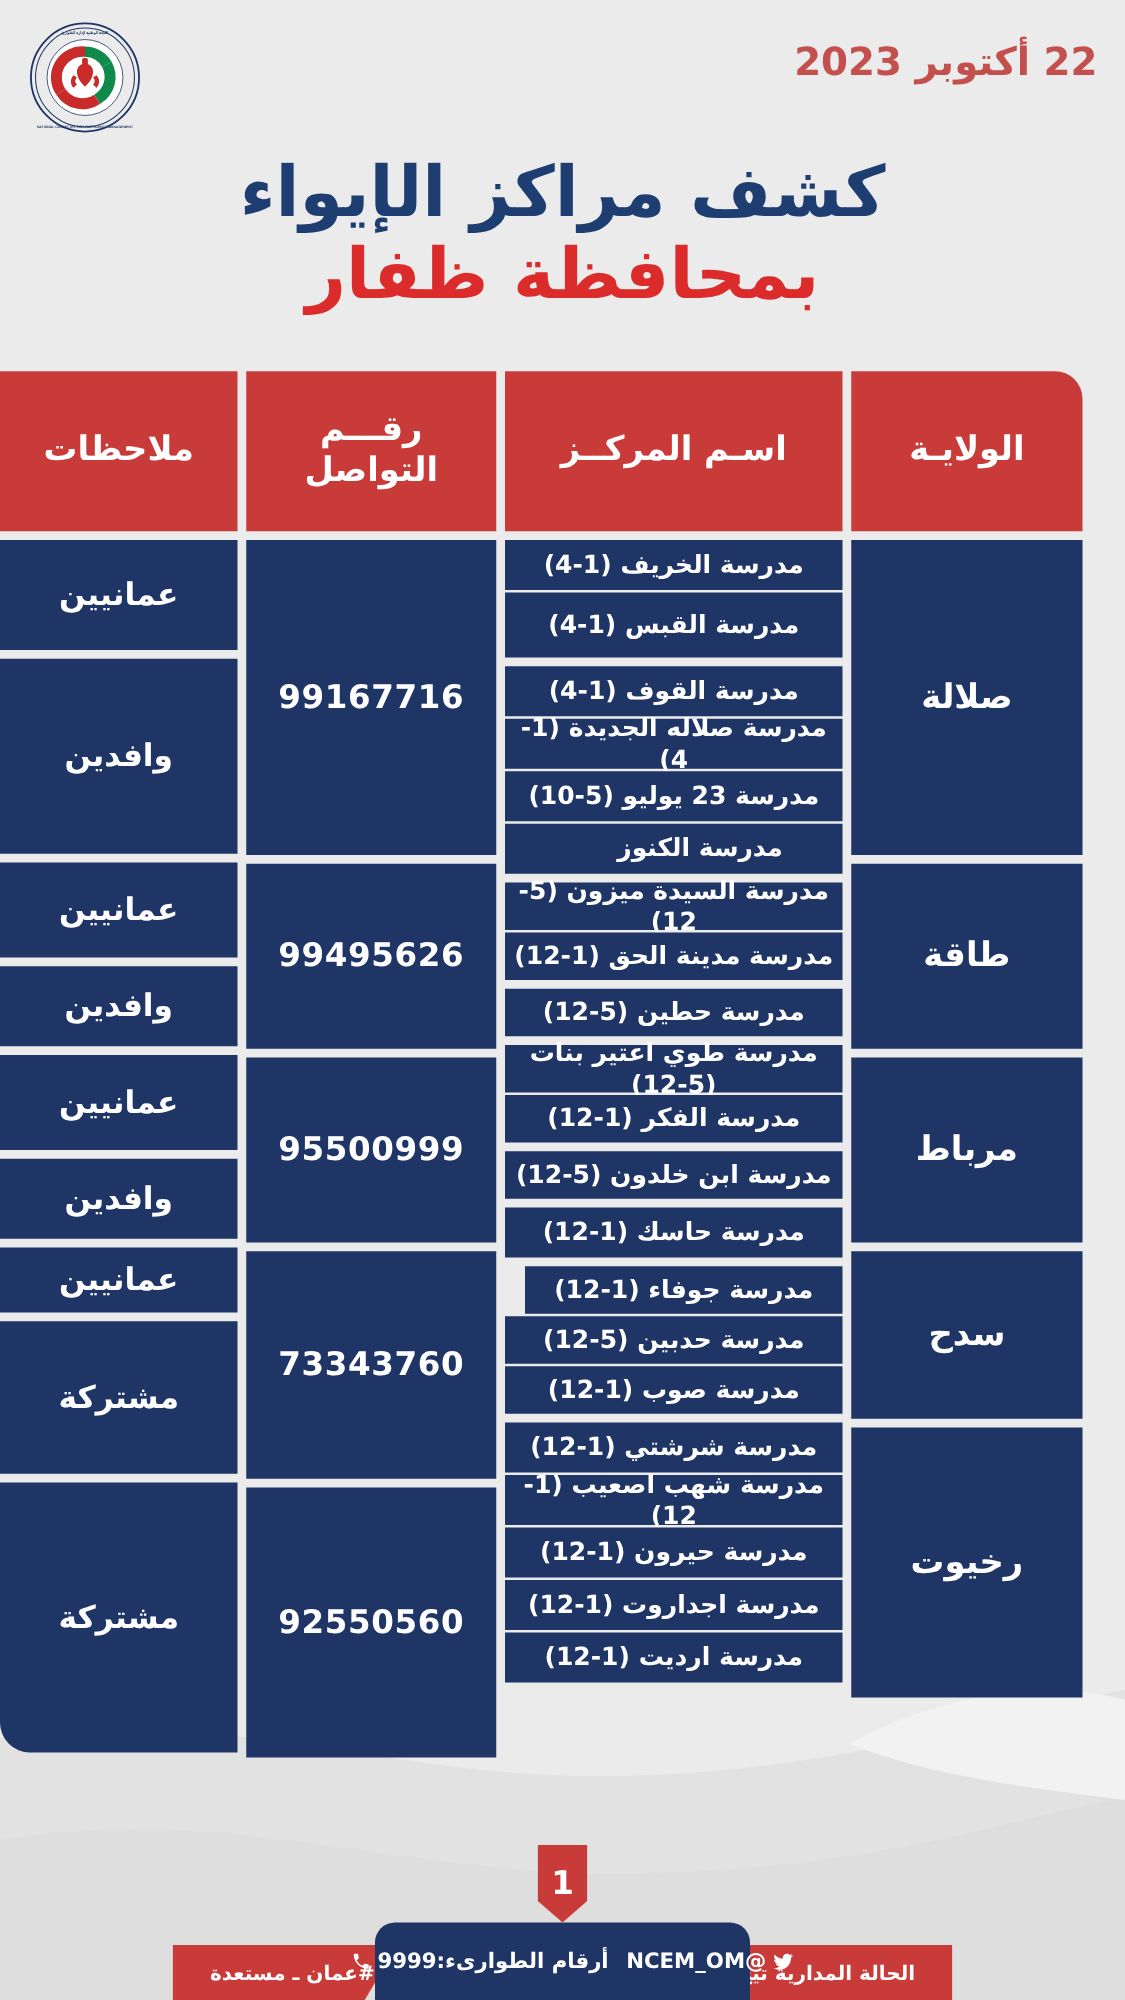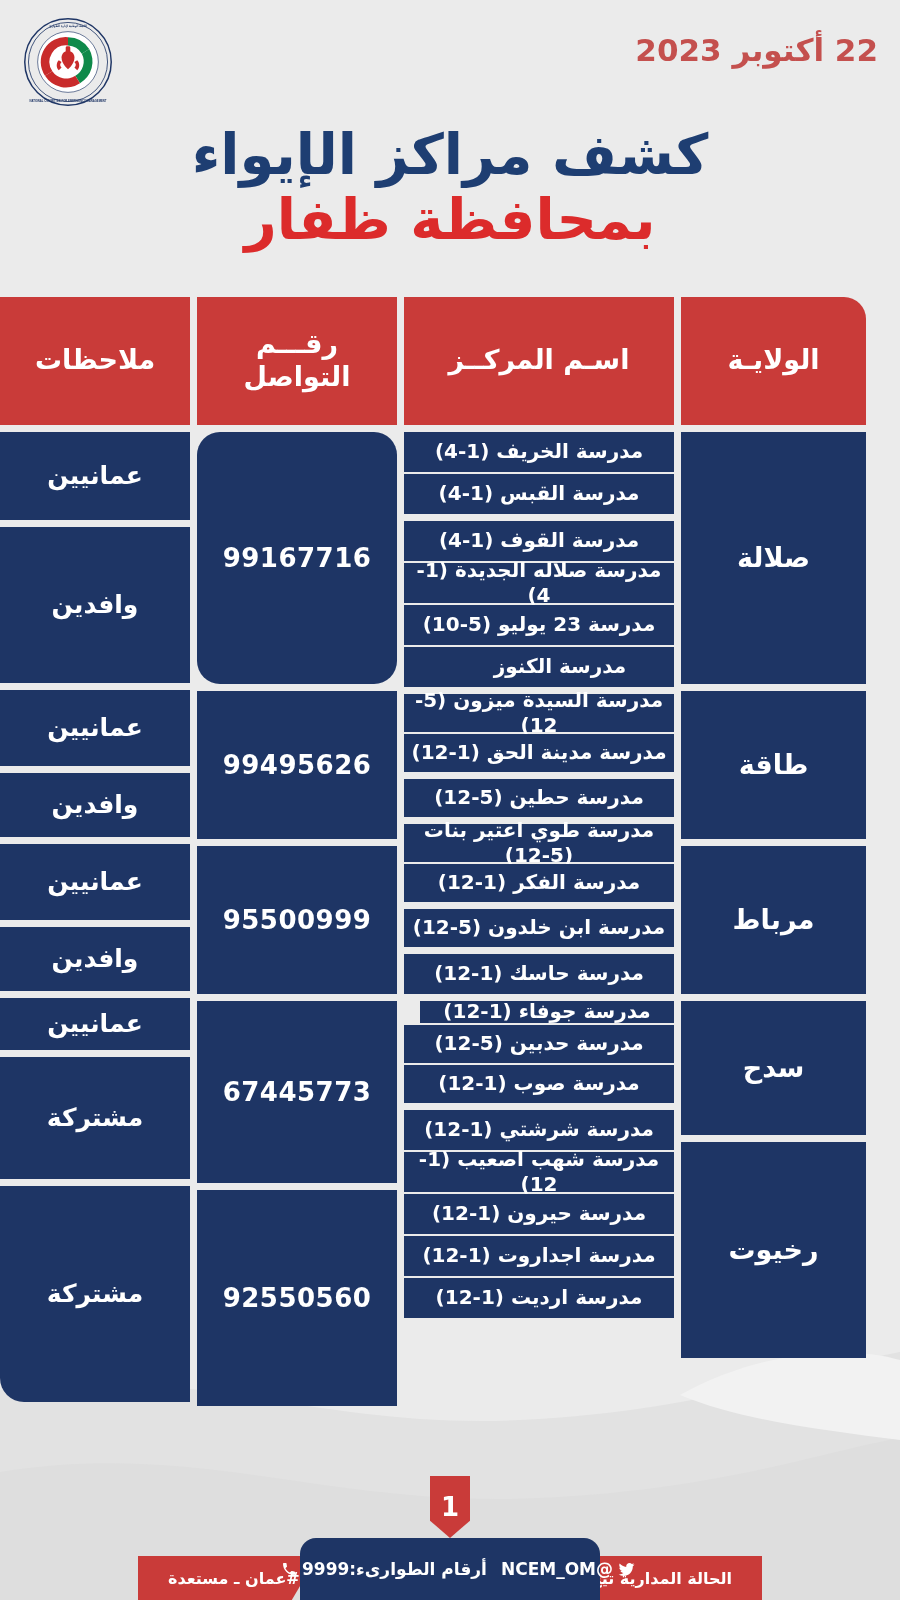--- a/index.html
+++ b/index.html
@@ -236,21 +236,21 @@
         <div class="cell wil" style="height: 252px;">صلالة</div>
         <div class="cell wil" style="height: 148px;">طاقة</div>
         <div class="cell wil" style="height: 148px;">مرباط</div>
         <div class="cell wil" style="height: 134px;">سدح</div>
         <div class="cell wil" style="height: 216px;">رخيوت</div>
       </div>
       <div class="col">
         <div class="hcell">اسـم المركــز</div>
         <div class="group">
           <div class="cell ctr" style="height: 40px;">مدرسة الخريف (1-4)</div>
-          <div class="cell ctr" style="height: 40px;">مدرسة القبس (1-4)</div>
+          <div class="cell ctr" style="height: 52px;">مدرسة القبس (1-4)</div>
         </div>
         <div class="group">
           <div class="cell ctr" style="height: 40px;">مدرسة القوف (1-4)</div>
           <div class="cell ctr" style="height: 40px;">مدرسة صلاله الجديدة (1-4)</div>
           <div class="cell ctr" style="height: 40px;">مدرسة 23 يوليو (5-10)</div>
           <div class="cell ctr" style="height: 40px; padding-left: 48px;">مدرسة الكنوز</div>
         </div>
         <div class="group">
           <div class="cell ctr" style="height: 38px;">مدرسة السيدة ميزون (5-12)</div>
           <div class="cell ctr" style="height: 38px;">مدرسة مدينة الحق (1-12)</div>
@@ -262,38 +262,38 @@
           <div class="cell ctr" style="height: 38px;">مدرسة طوي اعتير بنات (5-12)</div>
           <div class="cell ctr" style="height: 38px;">مدرسة الفكر (1-12)</div>
         </div>
         <div class="group">
           <div class="cell ctr" style="height: 38px;">مدرسة ابن خلدون (5-12)</div>
         </div>
         <div class="group">
           <div class="cell ctr" style="height: 40px;">مدرسة حاسك (1-12)</div>
         </div>
         <div class="group">
-          <div class="cell ctr" style="height: 22px; margin-left: 16px;">مدرسة جوفاء (1-12)</div>
+          <div class="cell ctr" style="height: 38px; margin-left: 16px;">مدرسة جوفاء (1-12)</div>
           <div class="cell ctr" style="height: 38px;">مدرسة حدبين (5-12)</div>
           <div class="cell ctr" style="height: 38px;">مدرسة صوب (1-12)</div>
         </div>
         <div class="group">
           <div class="cell ctr" style="height: 40px;">مدرسة شرشتي (1-12)</div>
           <div class="cell ctr" style="height: 40px;">مدرسة شهب اصعيب (1-12)</div>
           <div class="cell ctr" style="height: 40px;">مدرسة حيرون (1-12)</div>
           <div class="cell ctr" style="height: 40px;">مدرسة اجداروت (1-12)</div>
           <div class="cell ctr" style="height: 40px;">مدرسة ارديت (1-12)</div>
         </div>
       </div>
       <div class="col">
         <div class="hcell">رقـــم التواصل</div>
-        <div class="cell tel" style="height: 252px; border-radius: 23px;">99167716</div>
+        <div class="cell tel" style="height: 252px;">99167716</div>
         <div class="cell tel" style="height: 148px;">99495626</div>
         <div class="cell tel" style="height: 148px;">95500999</div>
-        <div class="cell tel" style="height: 182px;">67445773</div>
+        <div class="cell tel" style="height: 182px;">73343760</div>
         <div class="cell tel" style="height: 216px;">92550560</div>
       </div>
       <div class="col">
         <div class="hcell">ملاحظات</div>
         <div class="cell note" style="height: 88px;">عمانيين</div>
         <div class="cell note" style="height: 156px;">وافدين</div>
         <div class="cell note" style="height: 76px;">عمانيين</div>
         <div class="cell note" style="height: 64px;">وافدين</div>
         <div class="cell note" style="height: 76px;">عمانيين</div>
         <div class="cell note" style="height: 64px;">وافدين</div>

